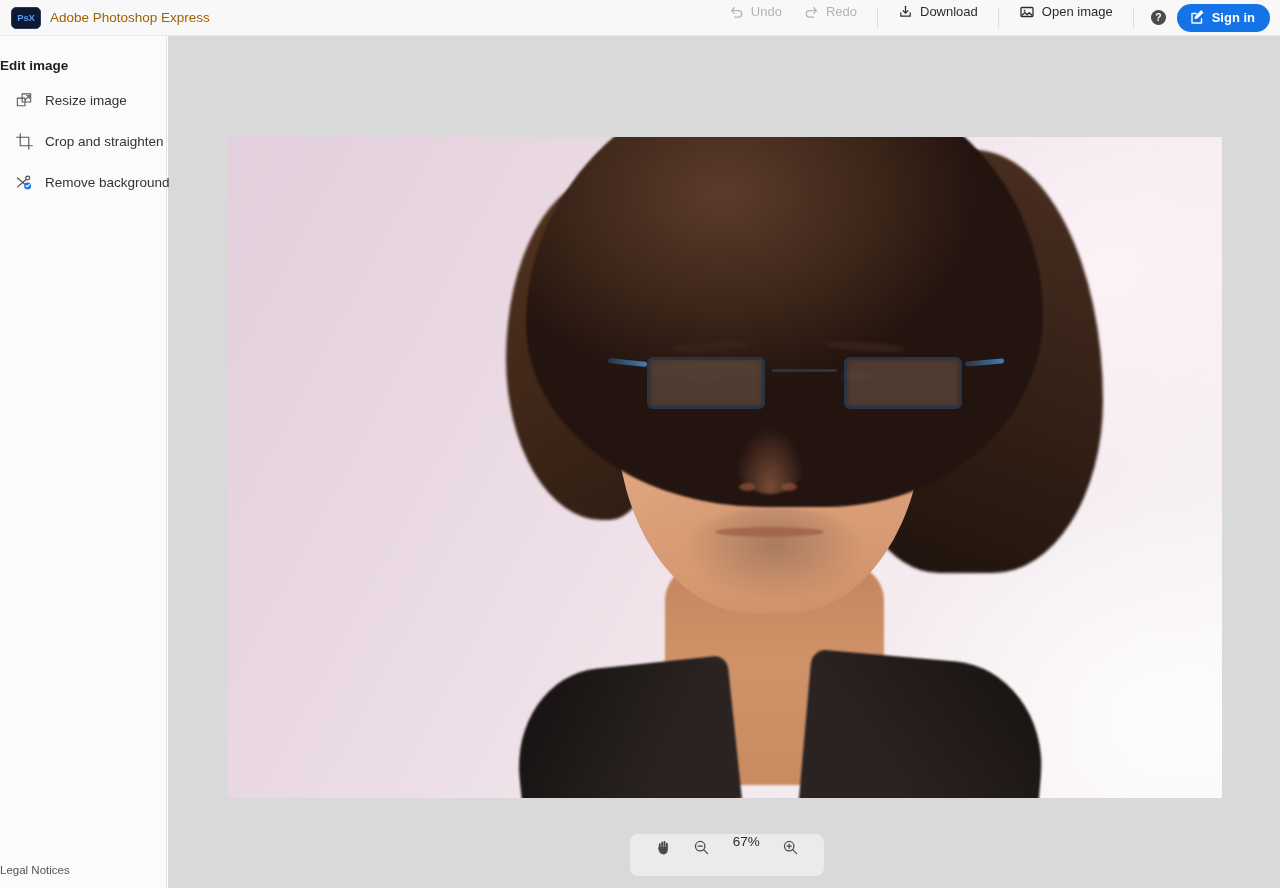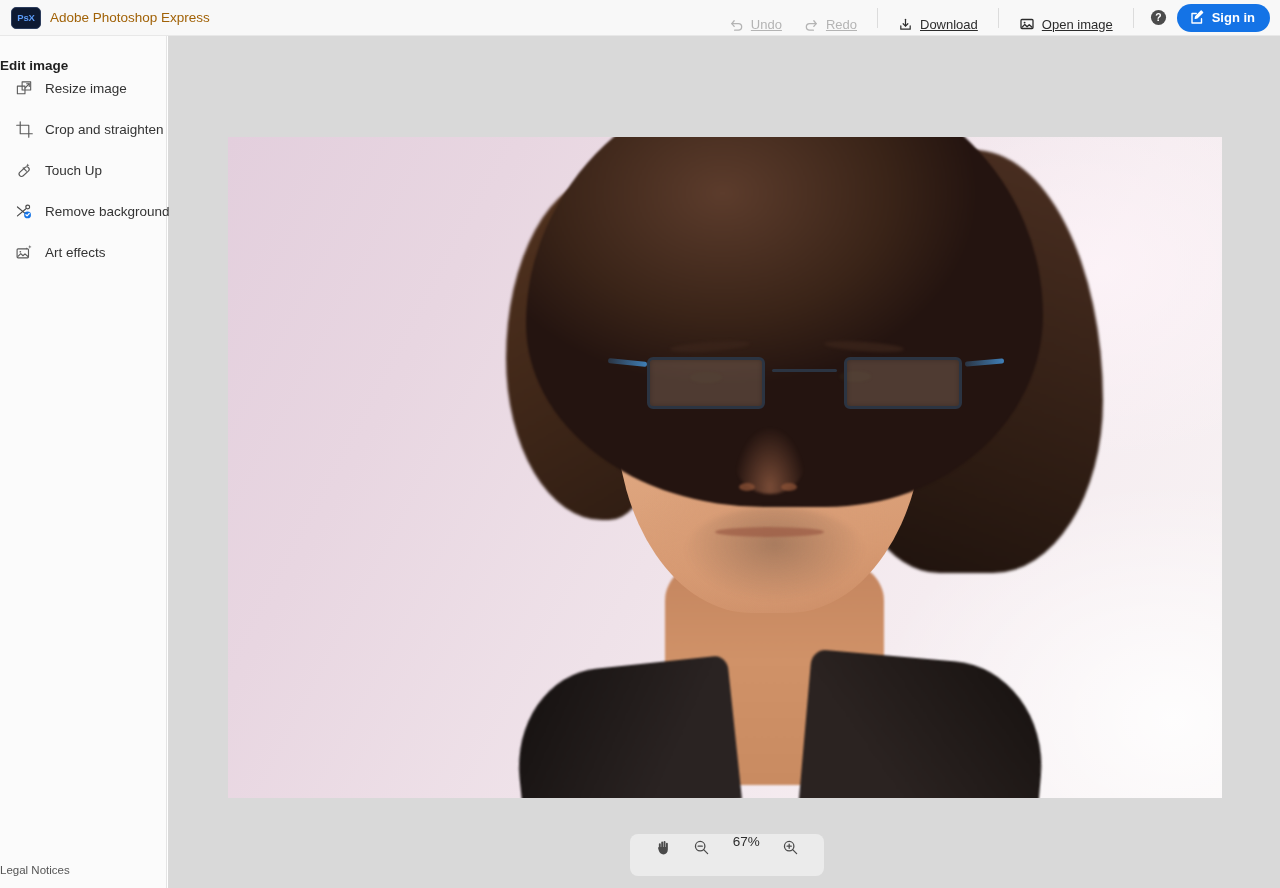--- a/index.html
+++ b/index.html
@@ -62,33 +62,32 @@
     margin-left: auto;
     display: flex;
     align-items: center;
     height: 36px;
     padding-right: 10px;
     gap: 0;
   }
 
   .hdr-btn {
     display: flex;
-    align-items: flex-end;
+    align-items: flex-start;
     gap: 7px;
     height: 28px;
     padding: 0 11px;
     border-radius: 4px;
     font-size: 13px;
     color: #2c2c2c;
     background: transparent;
     border: none;
     cursor: pointer;
     white-space: nowrap;
     font-family: "Liberation Sans", sans-serif;
-    text-decoration: underline;
   }
   .hdr-btn.disabled { color: #b4b4b4; cursor: default; }
   .hdr-btn.disabled svg { stroke: #b4b4b4; }
 
   .hdr-sep {
     width: 1px;
     height: 20px;
     background: #dcdcdc;
     margin: 0 9px;
     flex: none;
@@ -130,21 +129,21 @@
   }
 
   #sidebar-heading {
     font-size: 13.5px;
     font-weight: bold;
     color: #1f1f1f;
     padding: 22px 0 0 0;
   }
 
   #sidebar-list {
-    margin-top: 0;
+    margin-top: 12px;
     list-style: none;
   }
 
   .side-item {
     display: flex;
     align-items: center;
     gap: 11px;
     height: 30px;
     padding-left: 14px;
     margin-bottom: 11px;
@@ -501,57 +500,35 @@
     <li class="side-item">
       <span class="side-icon">
         <svg width="19" height="19" viewBox="0 0 20 20" fill="none" stroke="#5a5a5a" stroke-width="1.2" stroke-linecap="round" stroke-linejoin="round">
           <path d="M5.5 1.8v12.7h12.7"></path>
           <path d="M1.8 5.5h12.7v12.7"></path>
         </svg>
       </span>
       <span class="side-label">Crop and straighten</span>
     </li>
 
-    <li class="side-item">
-      <span class="side-icon">
-        <svg width="19" height="19" viewBox="0 0 20 20" fill="none" stroke="#5a5a5a" stroke-width="1.2" stroke-linecap="round" stroke-linejoin="round">
-          <rect x="3.4" y="8.6" width="12.4" height="5.2" rx="2.6" transform="rotate(-42 9.6 11.2)"></rect>
-          <path d="M8.6 7.2l3.4 3.4"></path>
-          <path d="M13.4 2.6l.5 1.3 1.3.5-1.3.5-.5 1.3-.5-1.3-1.3-.5 1.3-.5z" fill="#5a5a5a" stroke="none"></path>
-        </svg>
-      </span>
-      <span class="side-label">Touch Up</span>
-    </li>
 
 
     <li class="side-item">
       <span class="side-icon">
         <svg width="19" height="19" viewBox="0 0 20 20" fill="none" stroke="#4a4a4a" stroke-width="1.25" stroke-linecap="round" stroke-linejoin="round">
           <path d="M2.6 5.2l8.6 7.3"></path>
           <path d="M2.6 14.6l8.6-7.3"></path>
           <circle cx="13.4" cy="5.2" r="2" fill="none"></circle>
           <circle cx="13.2" cy="13.6" r="3.6" fill="#1473e6" stroke="none"></circle>
           <path d="M11.5 13.4l1.2 1.2 2.3-2.5" stroke="#ffffff" stroke-width="1.25"></path>
         </svg>
       </span>
       <span class="side-label">Remove background</span>
     </li>
 
-    <li class="side-item">
-      <span class="side-icon">
-        <svg width="19" height="19" viewBox="0 0 20 20" fill="none" stroke="#5a5a5a" stroke-width="1.2" stroke-linejoin="round">
-          <rect x="2.2" y="6.2" width="12" height="9.4" rx="1"></rect>
-          <circle cx="5.6" cy="9.2" r="0.9" fill="#5a5a5a" stroke="none"></circle>
-          <path d="M2.8 14.4l3.3-3.2 2.3 2.2 2.1-1.9 3.4 3"></path>
-          <path d="M15.6 2.2l.5 1.4 1.4.5-1.4.5-.5 1.4-.5-1.4-1.4-.5 1.4-.5z" fill="#5a5a5a" stroke="none"></path>
-          <path d="M12.4 4.6l.3.9.9.3-.9.3-.3.9-.3-.9-.9-.3.9-.3z" fill="#5a5a5a" stroke="none"></path>
-        </svg>
-      </span>
-      <span class="side-label">Art effects</span>
-    </li>
 
   </ul>
 
   <div id="legal-notices">Legal Notices</div>
 </div>
 
 <div id="canvas-area">
 
   <div id="image-frame">
     <div id="photo">

